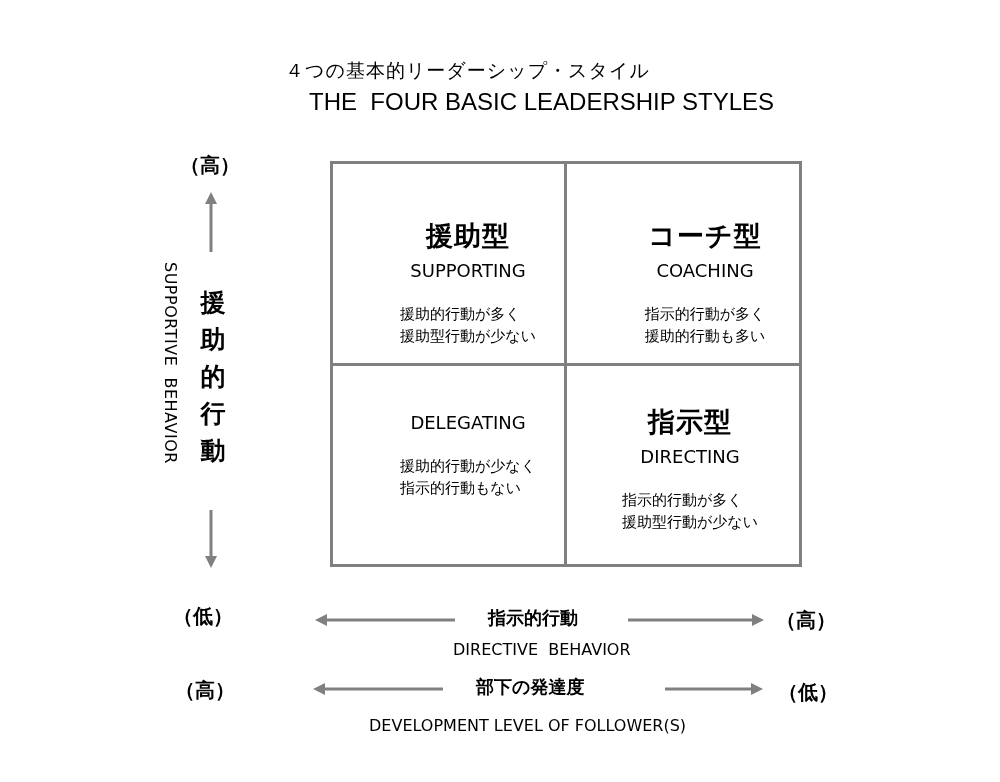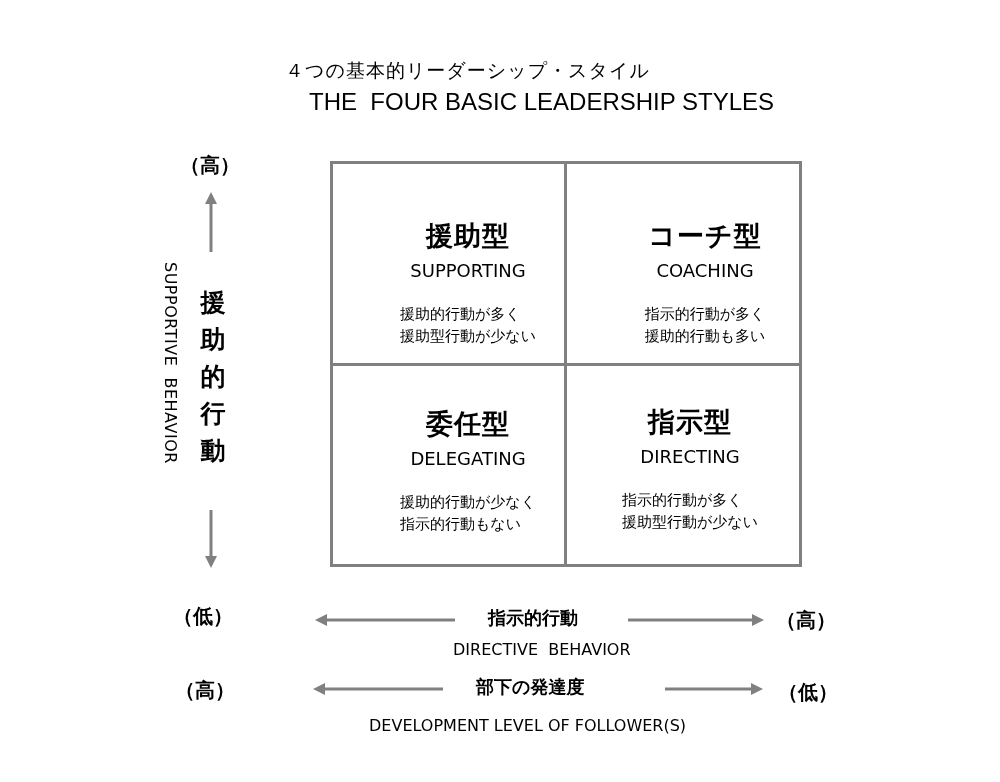--- a/index.html
+++ b/index.html
@@ -48,21 +48,20 @@
 <div class="cell" style="left:567px; top:218px;">
   <div class="name">コーチ型</div>
   <div class="en">COACHING</div>
   <div class="desc">
     <div>指示的行動が多く</div>
     <div>援助的行動も多い</div>
   </div>
 </div>
 
 <div class="cell" style="left:330px; top:406px;">
-  <div class="name">委任型</div>
   <div class="en">DELEGATING</div>
   <div class="desc">
     <div>援助的行動が少なく</div>
     <div>指示的行動もない</div>
   </div>
 </div>
 
 <div class="cell" style="left:552px; top:404px;">
   <div class="name">指示型</div>
   <div class="en">DIRECTING</div>

